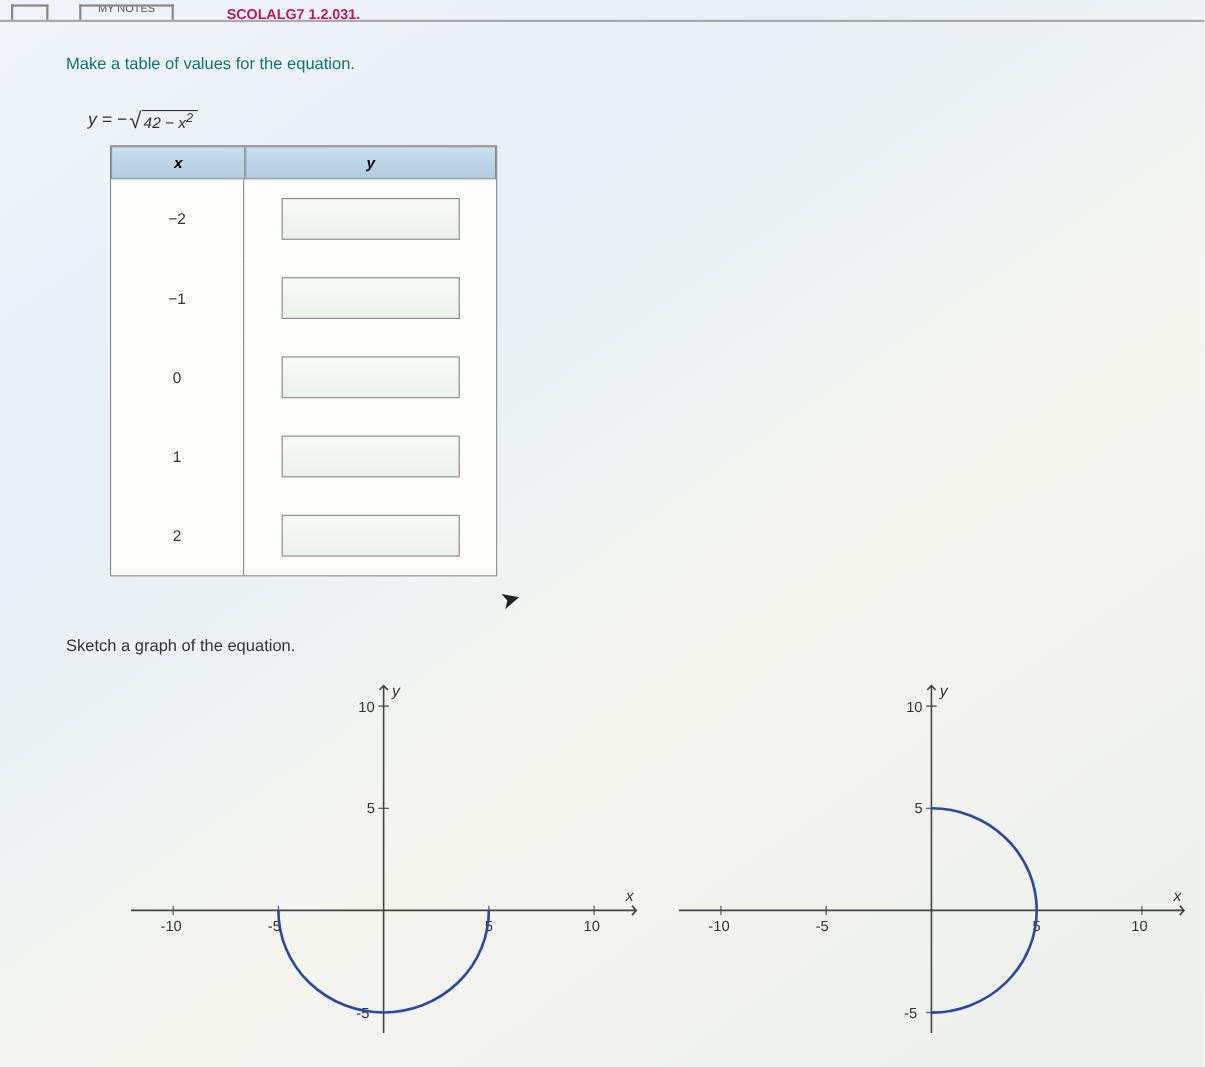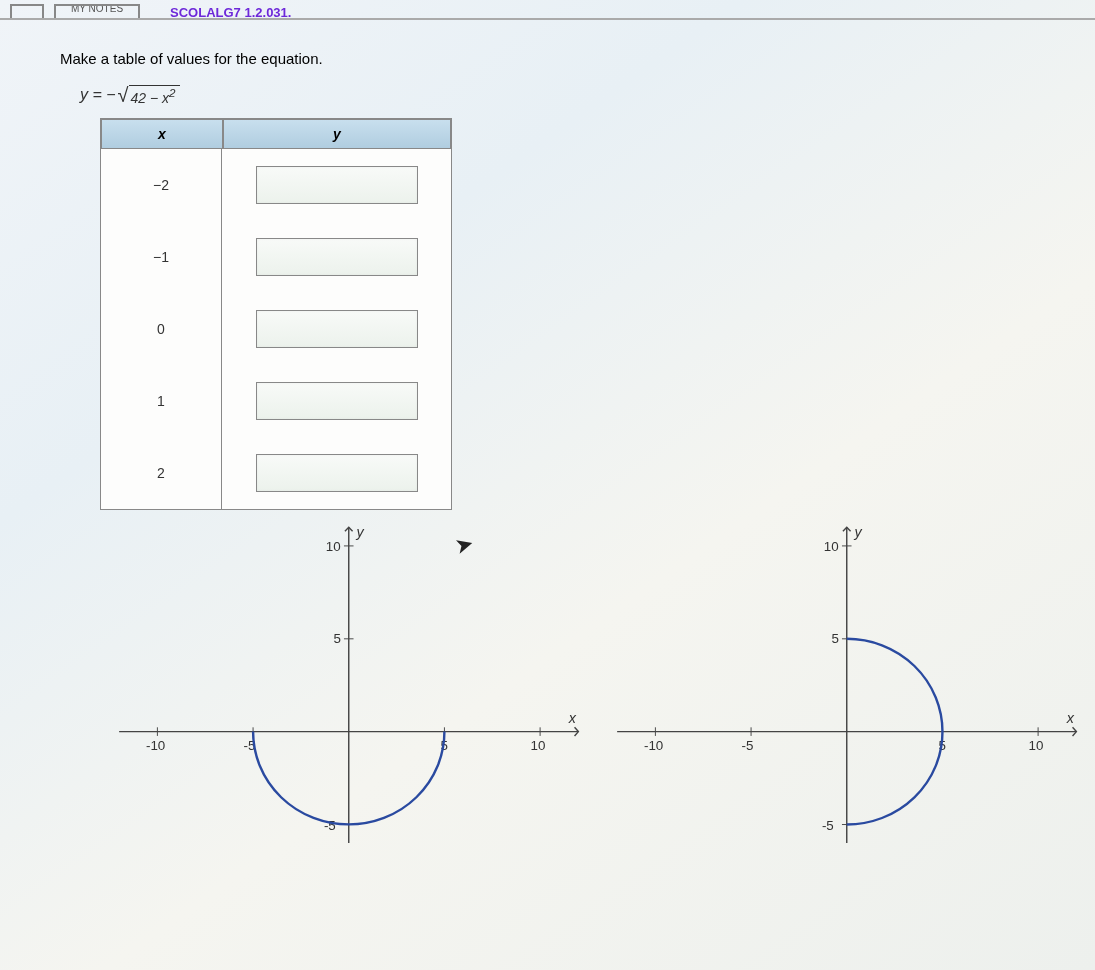--- a/index.html
+++ b/index.html
@@ -11,46 +11,46 @@
     height: 970px;
     overflow: hidden;
     position: relative;
   }
   .topbar {
     height: 18px;
     border-bottom: 2px solid #aaa;
     display: flex;
     align-items: flex-end;
     padding: 0 10px;
-    gap: 10px;
+    gap: 28px;
   }
   .chip {
     border: 2px solid #888;
     border-bottom: none;
     padding: 0px 15px;
     font-size: 10px;
     color: #555;
     overflow: hidden;
     height: 12px;
     line-height: 6px;
   }
   .breadcrumb {
     font-size: 13px;
     font-weight: bold;
-    color: #6d28d9;
+    color: #be185d;
     margin-left: 20px;
     line-height: 10px;
   }
   .content {
     padding: 30px 0 0 60px;
   }
   .prompt {
     font-size: 15px;
-    color: #000000;
-    margin-bottom: 18px;
+    color: #0f766e;
+    margin-bottom: 33px;
   }
   .equation {
     font-size: 16px;
     font-style: italic;
     color: #333;
     margin: 0 0 12px 20px;
     display: flex;
     align-items: center;
   }
   .sqrt-wrap {
@@ -200,20 +200,21 @@
     <div class="trow">
       <div class="tdx">2</div>
       <div class="tdy">
           <div class="inputbox"></div>
         </div>
     </div>
   </div>
 
   <div class="cursor-icon">➤</div>
 
+  <div class="prompt2">Sketch a graph of the equation.</div>
 
   <div class="charts-row">
 
     <svg class="chart" viewBox="0 0 520 360">
 
       <line class="axis" x1="20" y1="223.5" x2="500" y2="223.5"></line>
       <line class="axis" x1="260" y1="10" x2="260" y2="340"></line>
 
       <polyline class="axis" points="496,219 500,223.5 496,228" fill="none"></polyline>
       <polyline class="axis" points="256,14 260,10 264,14" fill="none"></polyline>

